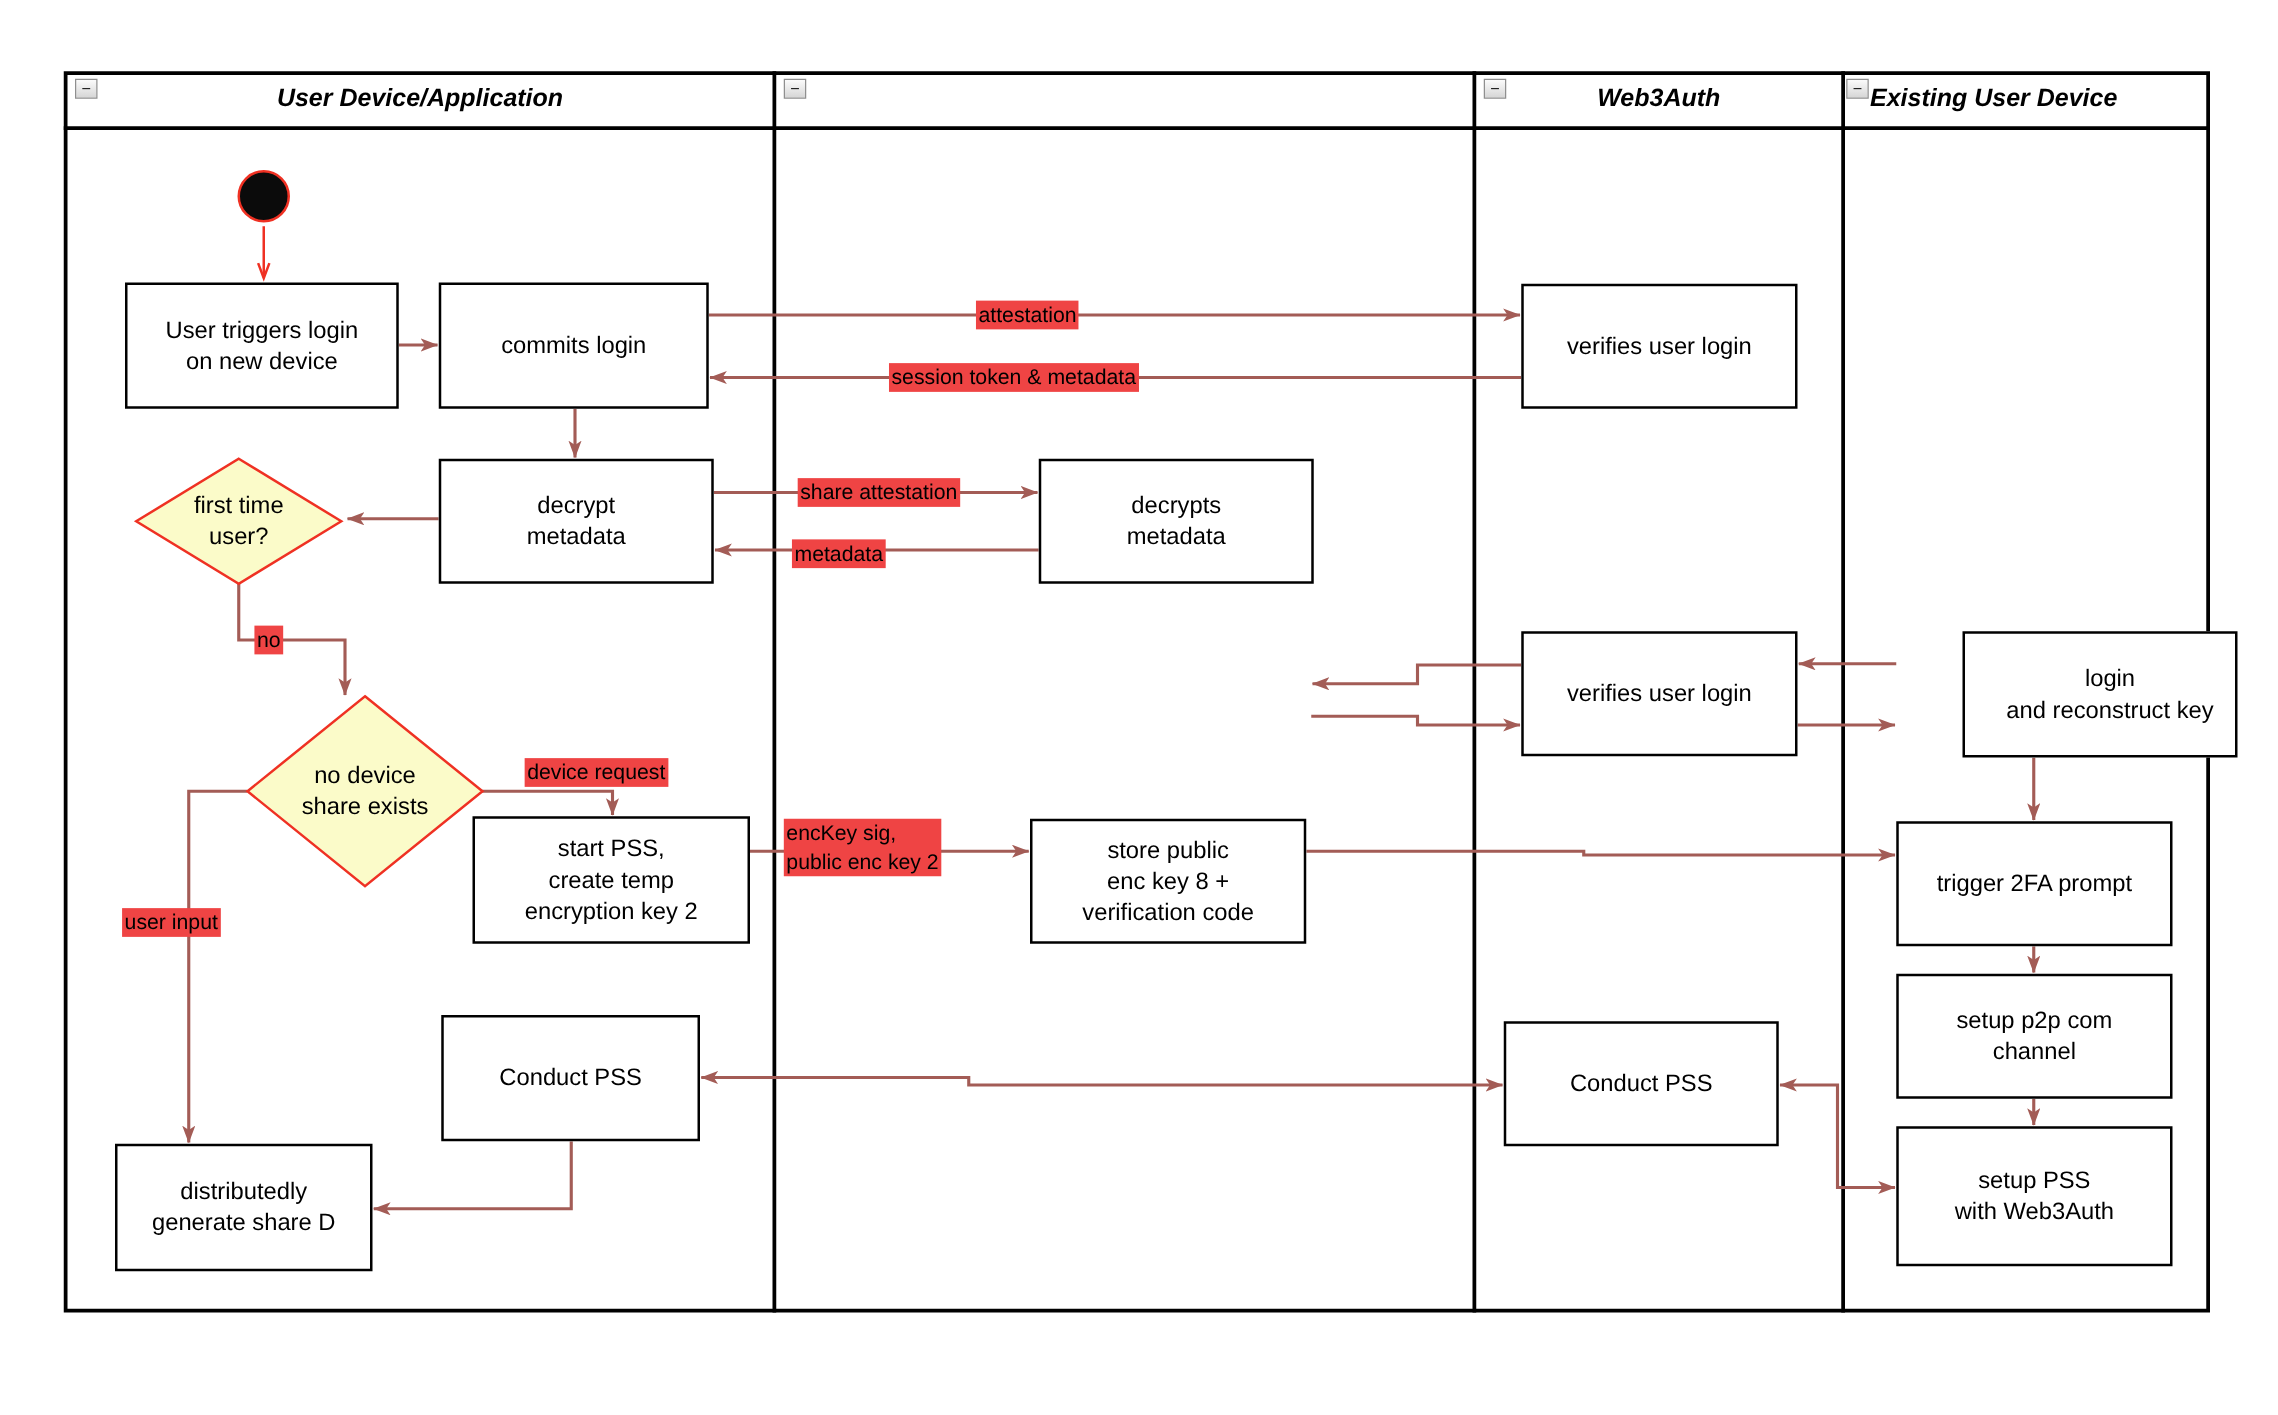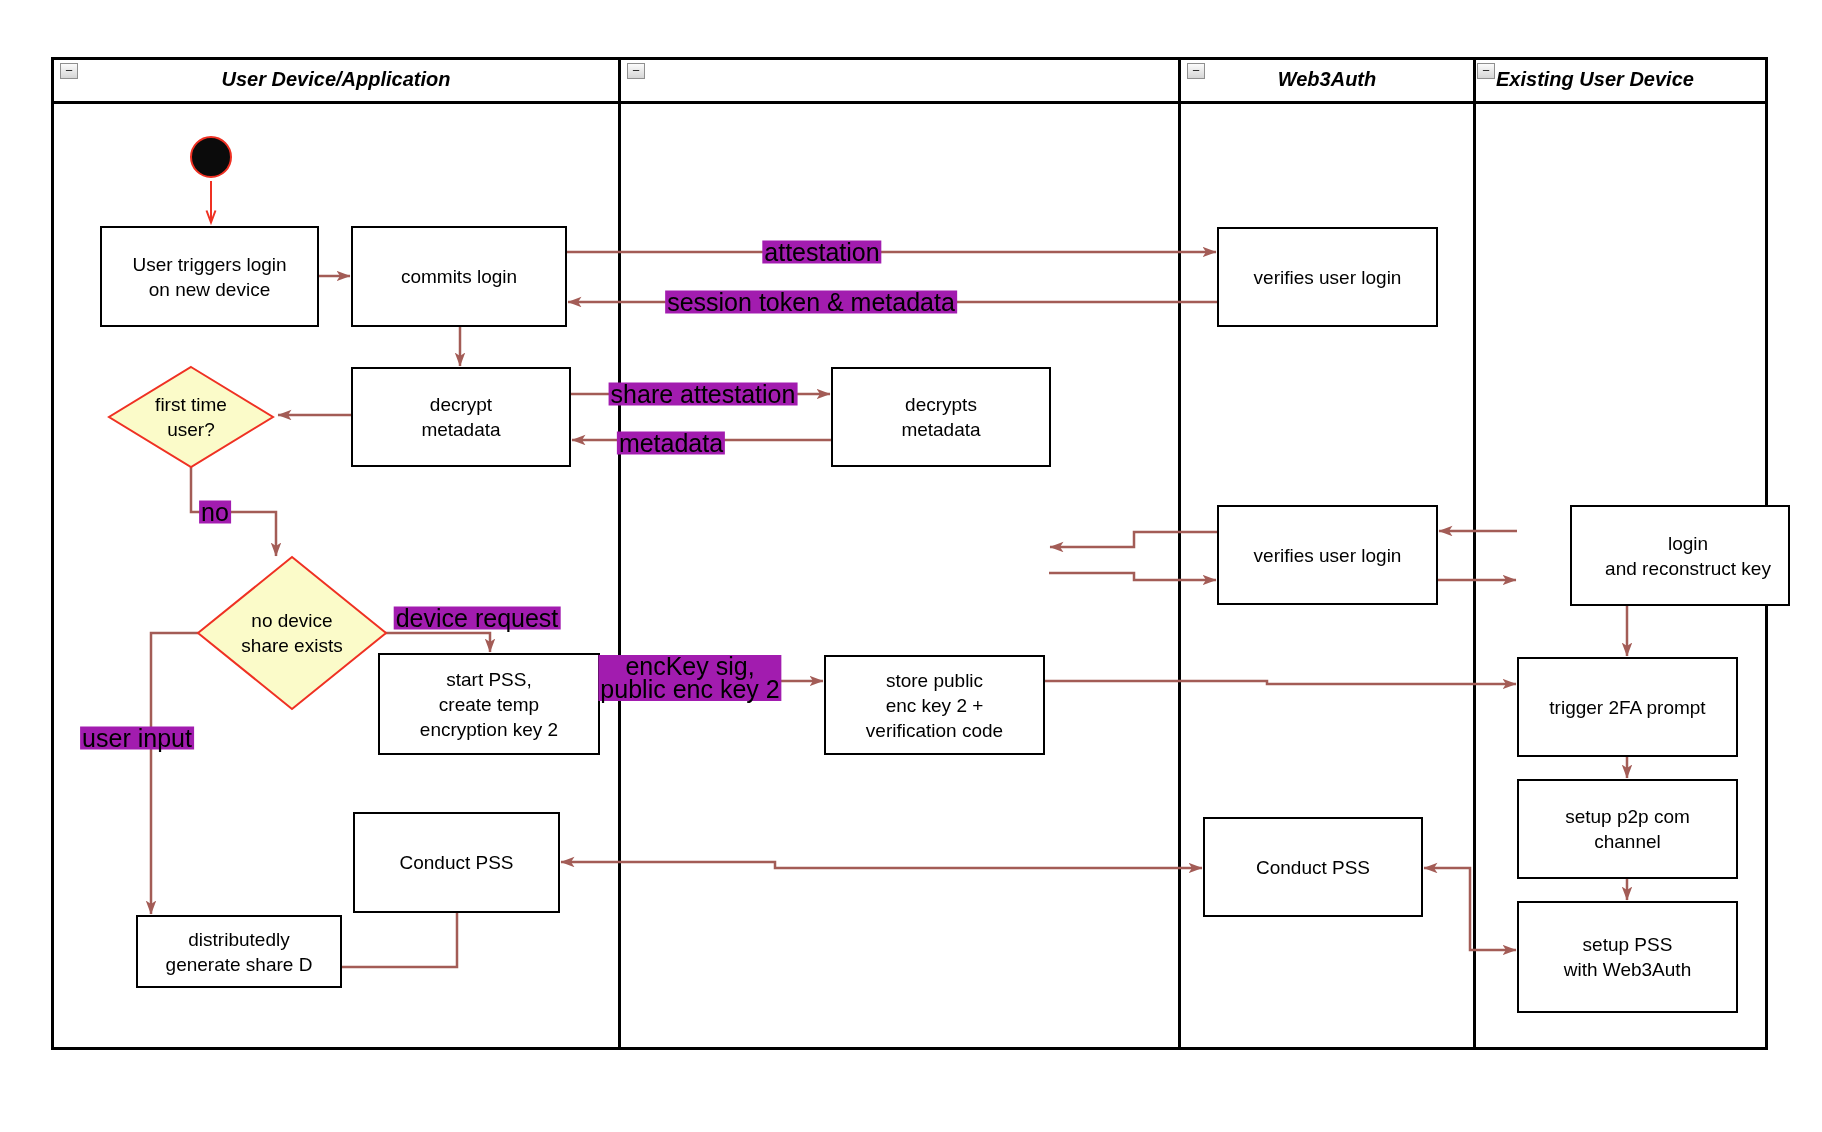--- a/index.html
+++ b/index.html
@@ -12,22 +12,22 @@
               justify-content:center;box-sizing:border-box;font-style:italic;}
   .lane-title.left{justify-content:flex-start;}
   .collapse{position:absolute;width:18px;height:16px;border:1px solid #8f8f8f;
             background:linear-gradient(#fbfbfb,#d6d6d6);font-size:13px;line-height:14px;
             text-align:center;color:#222;box-sizing:border-box;z-index:6;}
   .node{position:absolute;border:2px solid #000;background:#fff;box-sizing:border-box;
         display:flex;align-items:center;justify-content:center;text-align:center;
         font-size:19px;line-height:25px;white-space:pre-line;z-index:4;}
   .dlabel{position:absolute;transform:translate(-50%,-50%);font-size:19px;line-height:25px;
           text-align:center;white-space:pre-line;z-index:5;}
-  .elabel{position:absolute;transform:translate(-50%,-50%);background:#a21caf;font-size:25px;
-          line-height:23px;text-align:center;white-space:pre-line;padding:0 2px;z-index:5;}
+  .elabel{position:absolute;transform:translate(-50%,-50%);background:#ef4444;font-size:17px;
+          line-height:23px;text-align:left;white-space:pre-line;padding:0 2px;z-index:5;}
   .start-node{position:absolute;width:42px;height:42px;border-radius:50%;background:#0b0b0b;
               border:2px solid #ef3123;box-sizing:border-box;z-index:4;}
   svg.wires{position:absolute;left:0;top:0;z-index:3;}
 </style>
 </head>
 <body>
 
 <div id="canvas">
 
   <svg class="wires" width="1822" height="1132">
@@ -99,30 +99,30 @@
   <div class="node" style="left:1217px;top:227px;width:221px;height:100px;">verifies user login</div>
   <div class="node" style="left:831px;top:367px;width:220px;height:100px;">decrypts
 metadata</div>
   <div class="node" style="left:1217px;top:505px;width:221px;height:100px;">verifies user login</div>
   <div class="node" style="left:1570px;top:505px;width:220px;height:101px;padding-left:16px;">login
 and reconstruct key</div>
   <div class="node" style="left:378px;top:653px;width:222px;height:102px;">start PSS,
 create temp
 encryption key 2</div>
   <div class="node" style="left:824px;top:655px;width:221px;height:100px;">store public
-enc key 2 +
+enc key 8 +
 verification code</div>
   <div class="node" style="left:1517px;top:657px;width:221px;height:100px;">trigger 2FA prompt</div>
   <div class="node" style="left:1517px;top:779px;width:221px;height:100px;">setup p2p com
 channel</div>
   <div class="node" style="left:1517px;top:901px;width:221px;height:112px;">setup PSS
 with Web3Auth</div>
   <div class="node" style="left:1203px;top:817px;width:220px;height:100px;">Conduct PSS</div>
   <div class="node" style="left:353px;top:812px;width:207px;height:101px;">Conduct PSS</div>
-  <div class="node" style="left:92px;top:915px;width:206px;height:73px;margin-left:44px;">distributedly
+  <div class="node" style="left:92px;top:915px;width:206px;height:102px;">distributedly
 generate share D</div>
 
   <div class="dlabel" style="left:191px;top:417px;">first time
 user?</div>
   <div class="dlabel" style="left:292px;top:633px;">no device
 share exists</div>
 
   <div class="elabel" style="left:822px;top:252px;">attestation</div>
   <div class="elabel" style="left:811px;top:302px;">session token &amp; metadata</div>
   <div class="elabel" style="left:703px;top:394px;">share attestation</div>

